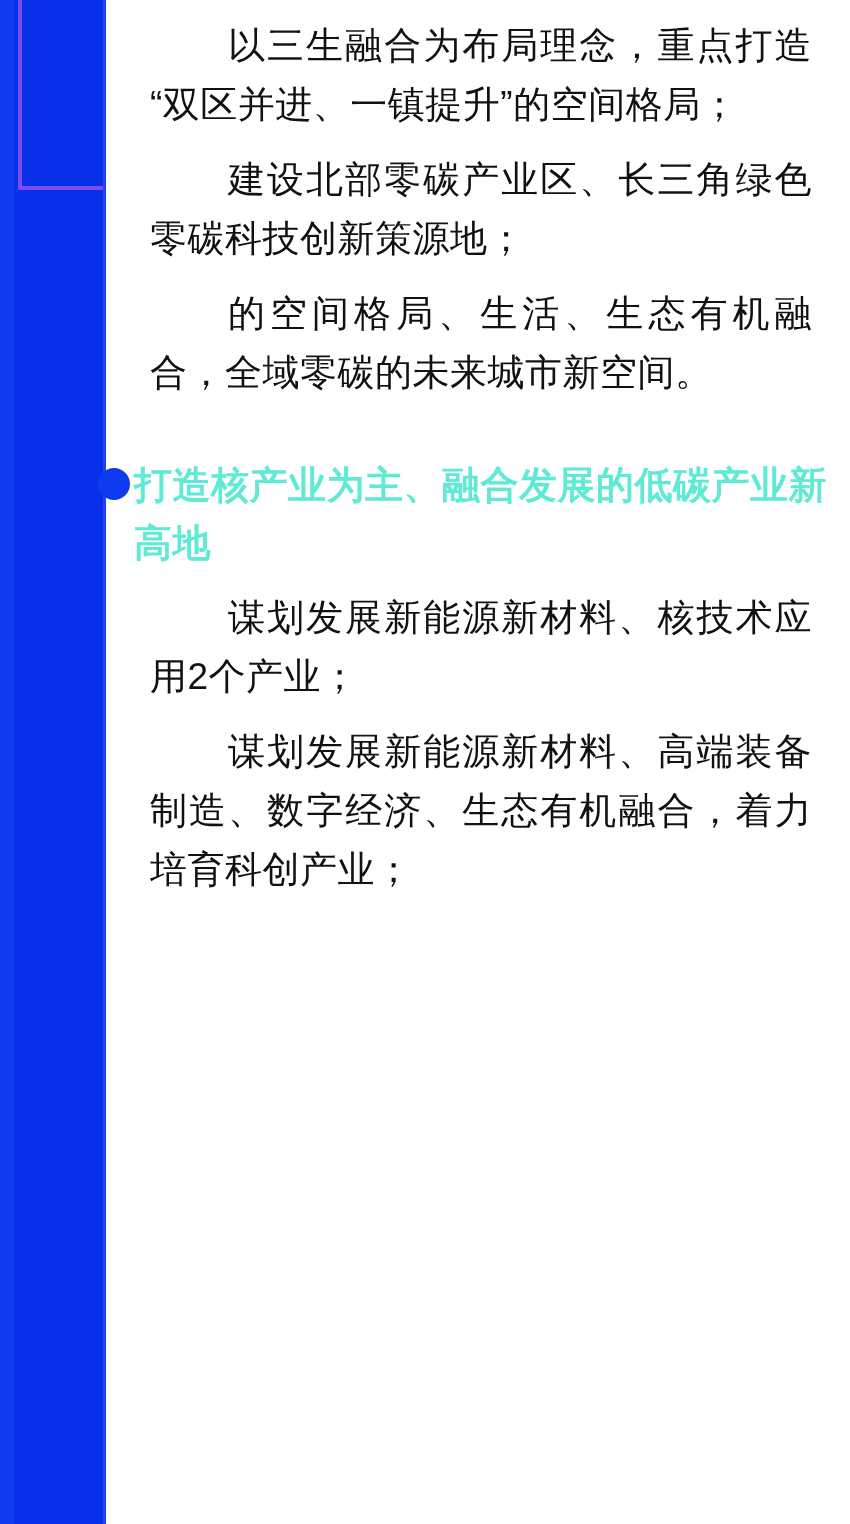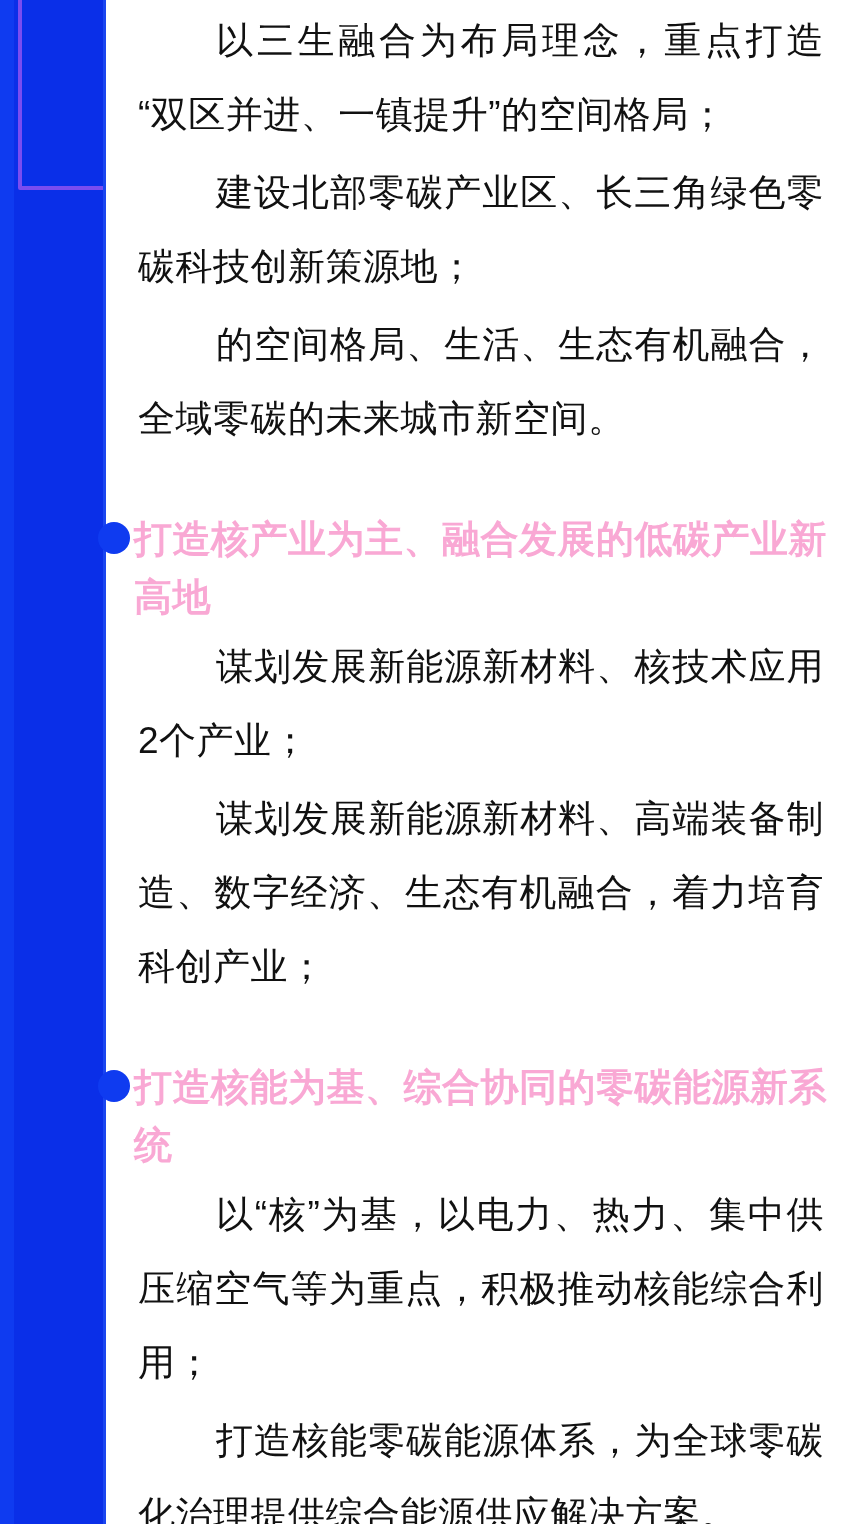--- a/index.html
+++ b/index.html
@@ -65,35 +65,35 @@
     top: 0;
     width: 744px;
     height: 1524px;
     box-sizing: border-box;
     padding: 0 22px 0 28px;
   }
 
   .para {
     color: #111111;
     font-size: 37px;
-    line-height: 74px;
+    line-height: 59px;
     letter-spacing: 0.5px;
     text-align: justify;
     text-justify: inter-ideograph;
-    margin: 4px;
+    margin: 16px;
     text-indent: 78px;
     font-weight: 500;
   }
 
   .section {
     position: relative;
     margin-top: 54px;
   }
   .section-title {
-    color: #f9a8d4;
+    color: #5eead4;
     font-size: 38px;
     line-height: 58px;
     font-weight: 700;
     margin: 0 0 4px 0;
     letter-spacing: 0.5px;
   }
   .section-body { margin-top: 0; }
 
   .bullet-dot {
     position: absolute;
@@ -122,22 +122,14 @@
 
   <div class="section">
     <span class="bullet-dot"></span>
     <h2 class="section-title">打造核产业为主、融合发展的低碳产业新高地</h2>
     <div class="section-body">
       <p class="para">谋划发展新能源新材料、核技术应用2个产业；</p>
       <p class="para">谋划发展新能源新材料、高端装备制造、数字经济、生态有机融合，着力培育科创产业；</p>
     </div>
   </div>
 
-  <div class="section">
-    <span class="bullet-dot"></span>
-    <h2 class="section-title">打造核能为基、综合协同的零碳能源新系统</h2>
-    <div class="section-body">
-      <p class="para">以“核”为基，以电力、热力、集中供压缩空气等为重点，积极推动核能综合利用；</p>
-      <p class="para">打造核能零碳能源体系，为全球零碳化治理提供综合能源供应解决方案。</p>
-    </div>
-  </div>
 
 </div>
 
 </body></html>

